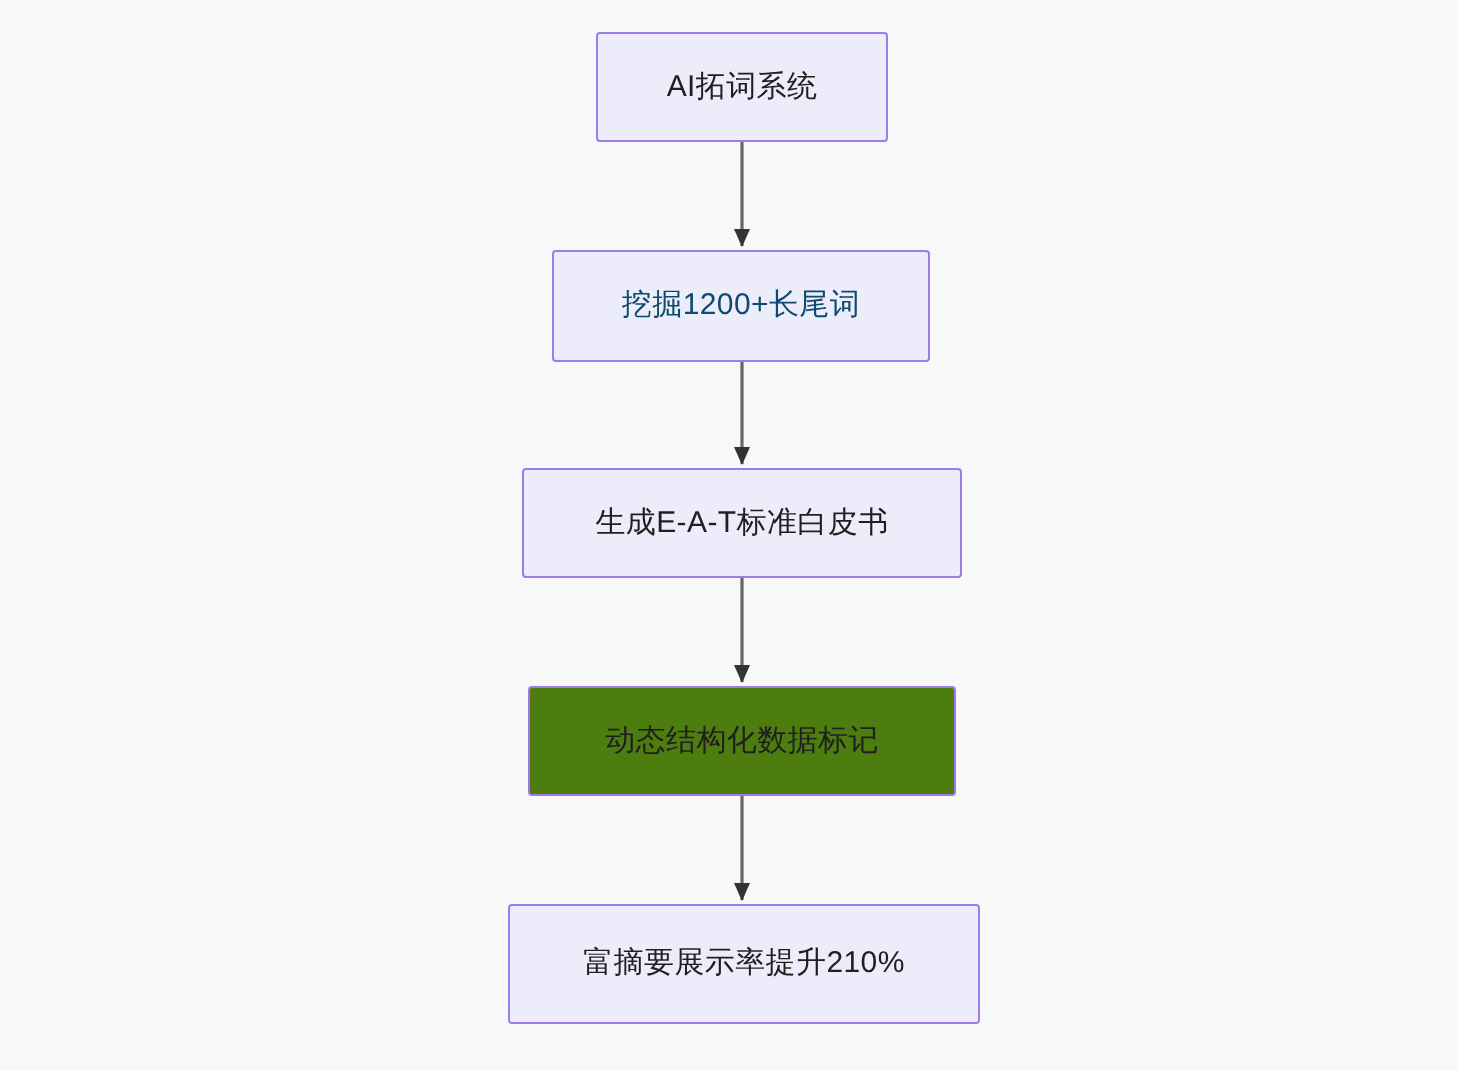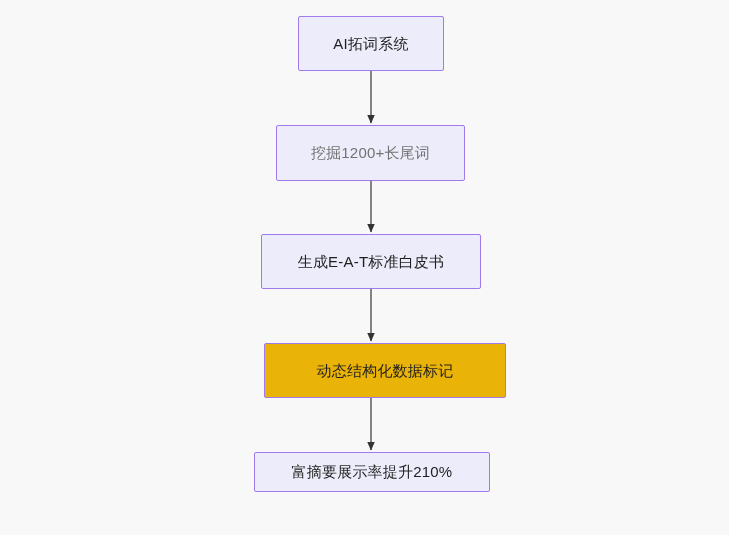--- a/index.html
+++ b/index.html
@@ -59,29 +59,29 @@
     <line x1="371" y1="71" x2="371" y2="123" stroke="#666666" stroke-width="1.6" marker-end="url(#arrowhead)"></line>
     <line x1="371" y1="181" x2="371" y2="232" stroke="#666666" stroke-width="1.6" marker-end="url(#arrowhead)"></line>
     <line x1="371" y1="289" x2="371" y2="341" stroke="#666666" stroke-width="1.6" marker-end="url(#arrowhead)"></line>
     <line x1="371" y1="398" x2="371" y2="450" stroke="#666666" stroke-width="1.6" marker-end="url(#arrowhead)"></line>
   </svg>
 
   <div class="node" id="node-1" style="left: 298px; top: 16px; width: 146px; height: 55px; background: rgb(236, 236, 251); border-color: rgb(159, 122, 234); color: rgb(31, 31, 31); text-align: right;">
     <span class="node-label">AI拓词系统</span>
   </div>
 
-  <div class="node" id="node-2" style="left: 276px; top: 125px; width: 189px; height: 56px; background: rgb(236, 236, 251); border-color: rgb(159, 122, 234); color: #737373;">
+  <div class="node" id="node-2" style="left: 276px; top: 125px; width: 189px; height: 56px; background: rgb(236, 236, 251); border-color: rgb(159, 122, 234); color: #0c4a6e;">
     <span class="node-label">挖掘1200+长尾词</span>
   </div>
 
   <div class="node" id="node-3" style="left: 261px; top: 234px; width: 220px; height: 55px; background: rgb(236, 236, 251); border-color: rgb(159, 122, 234); color: rgb(31, 31, 31);">
     <span class="node-label">生成E-A-T标准白皮书</span>
   </div>
 
-  <div class="node" id="node-4" style="left: 264px; top: 343px; width: 242px; height: 55px; background: #eab308; border-color: rgb(159, 122, 234); color: rgb(31, 31, 31);">
+  <div class="node" id="node-4" style="left: 264px; top: 343px; width: 214px; height: 55px; background: #4d7c0f; border-color: rgb(159, 122, 234); color: rgb(31, 31, 31);">
     <span class="node-label">动态结构化数据标记</span>
   </div>
 
-  <div class="node" id="node-5" style="left: 254px; top: 452px; width: 236px; height: 40px; background: rgb(236, 236, 251); border-color: rgb(159, 122, 234); color: rgb(31, 31, 31);">
+  <div class="node" id="node-5" style="left: 254px; top: 452px; width: 236px; height: 60px; background: rgb(236, 236, 251); border-color: rgb(159, 122, 234); color: rgb(31, 31, 31);">
     <span class="node-label">富摘要展示率提升210%</span>
   </div>
 
 </div>
 
 </body></html>

